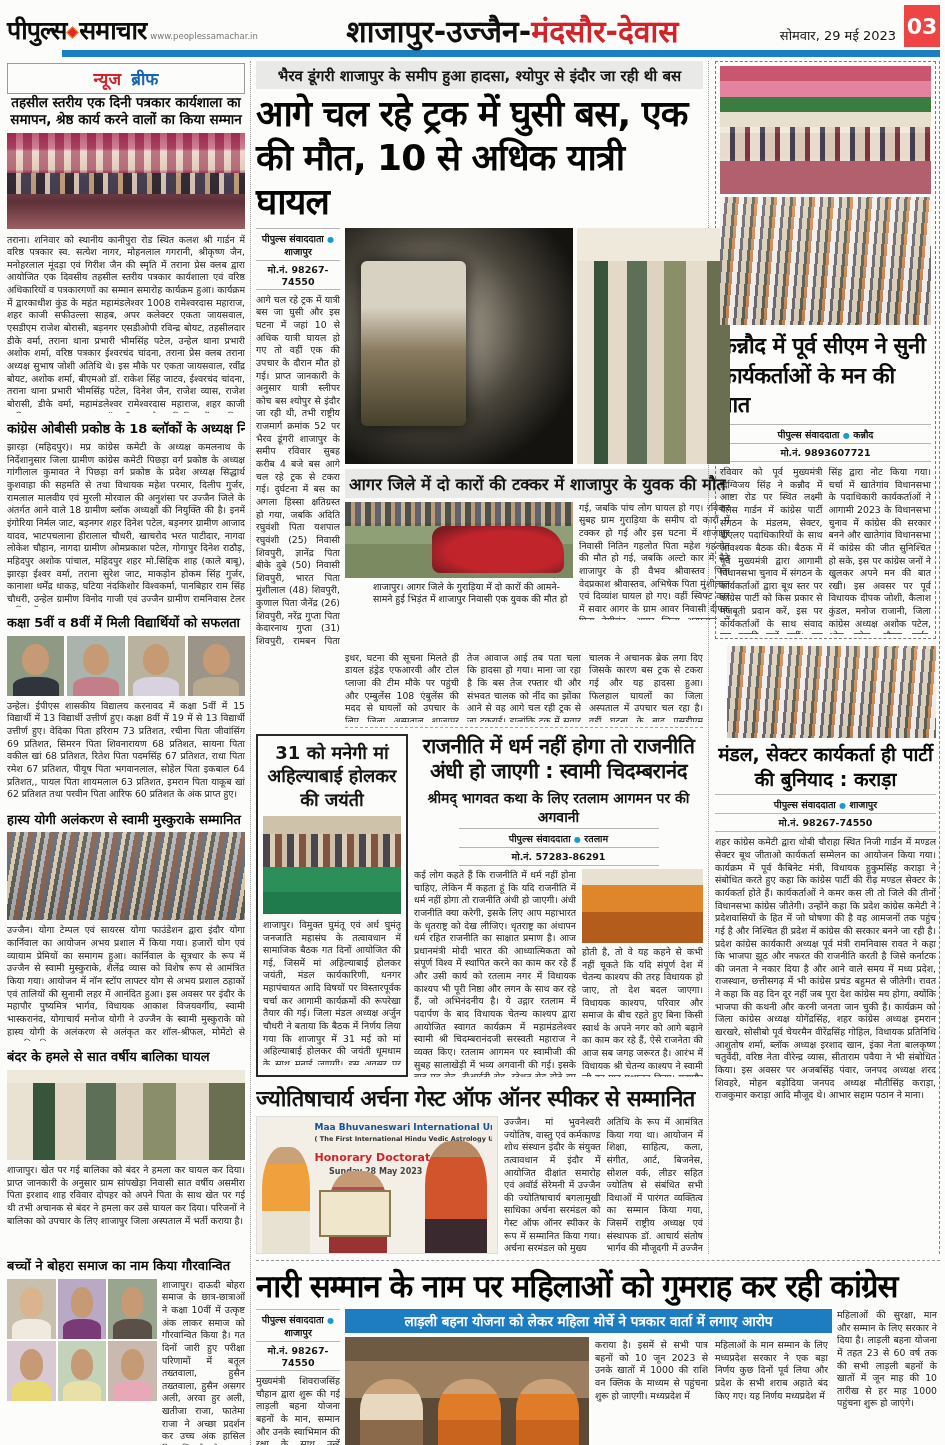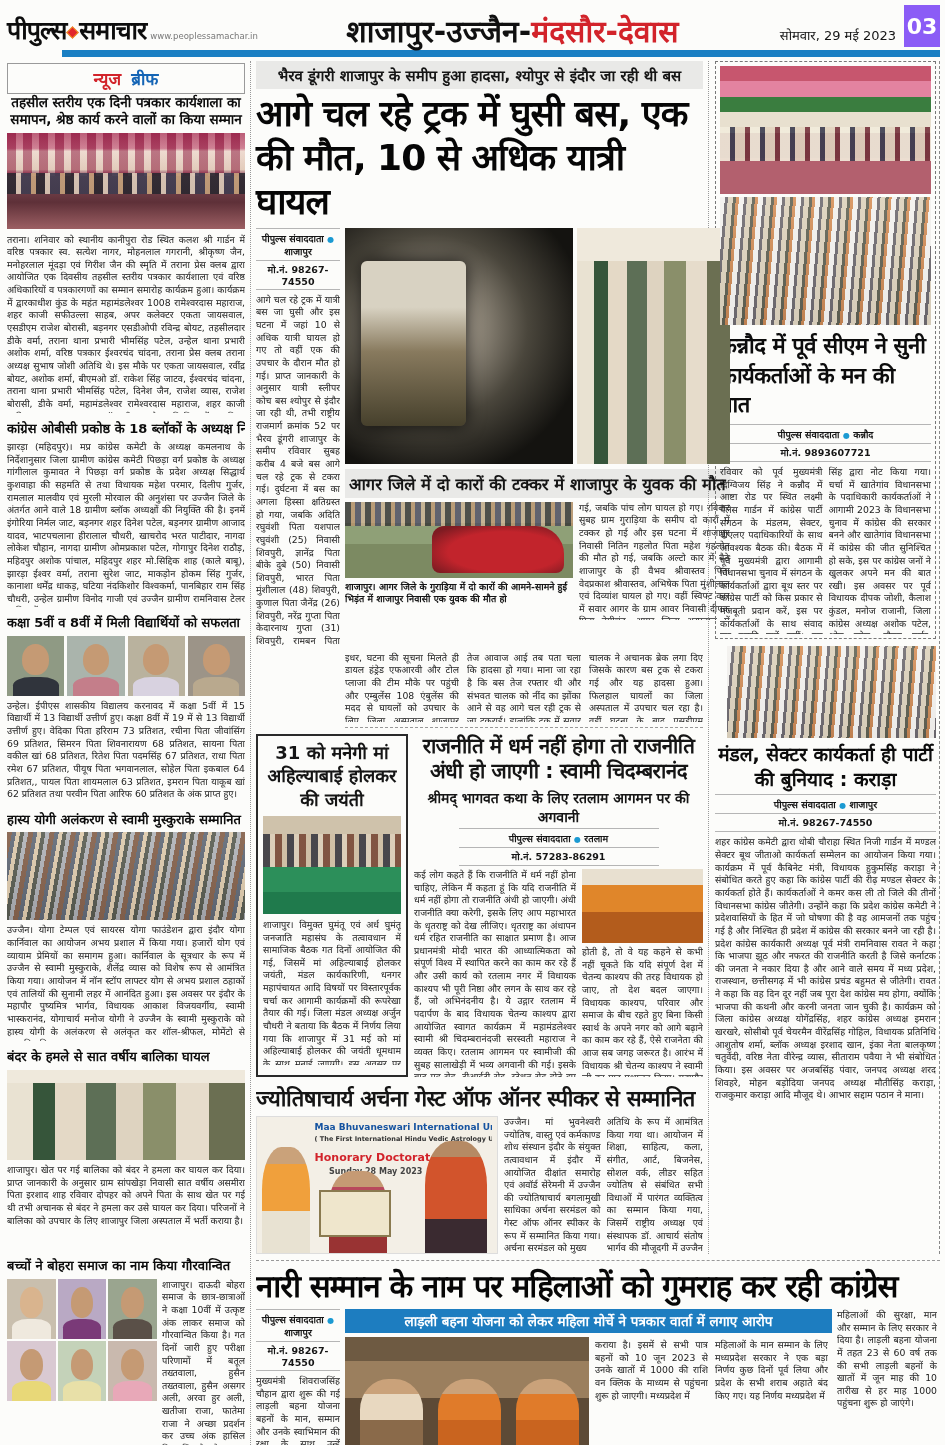--- a/index.html
+++ b/index.html
@@ -10,42 +10,42 @@
 
   
   .masthead { display:flex; align-items:center; height:44px; position:relative; }
   .logo-wrap { width:238px; padding-top:6px; }
   .logo-line { font-size:25px; font-weight:bold; letter-spacing:-1px; color:#0d0d0d; white-space:nowrap; }
   .logo-pin { display:inline-block; width:9px; height:9px; background:#e2262c; transform:rotate(45deg); margin:0 2px 2px 2px; border:1.5px solid #f0a028; }
   .site-url { font-size:8.5px; color:#777; margin-left:4px; }
   .region { flex:1; text-align:center; font-size:30px; font-weight:bold; padding-top:8px; white-space:nowrap; }
   .region .blk { color:#101010; } .region .red { color:#d2232a; }
   .dateblock { font-size:13px; font-weight:normal; padding-top:18px; white-space:nowrap; }
-  .pagebox { width:36px; height:42px; background:#8b5cf6; color:#fff; font-size:22px; font-weight:bold;
+  .pagebox { width:36px; height:42px; background:#ef4444; color:#fff; font-size:22px; font-weight:bold;
              display:flex; align-items:center; justify-content:center; margin-left:8px; }
   .bluebar { height:7px; background:#1a7fc3; margin:2px 0 4px 55px; }
 
   
   .cols { display:flex; align-items:stretch; }
   .colL { width:244px; padding:2px 5px 0 0; border-right:1px dotted #999; }
   .colMain { width:689px; padding-left:5px; }
   .uprow { display:flex; }
   .colM { width:452px; padding-right:5px; }
   .colR { width:232px; padding:0 3px 0 6px; border-left:1px dotted #999; border-right:1px dashed #888; }
 
   
   .bt { font-size:9.3px; line-height:1.36; text-align:justify; overflow:hidden; color:#1c1c1c; }
   .hl { font-weight:bold; color:#0c0c0c; line-height:1.28; }
   .h-brief { font-size:13.5px; margin:6px 0 4px; }
   .h-brief-1l { font-size:13px; margin:8px 0 4px; white-space:nowrap; overflow:hidden; }
   .byl { text-align:center; font-size:9.5px; font-weight:bold; border-top:1px solid #b5b5b5; padding:3px 0 2px; }
   .byl .dot { color:#1b9ad2; font-size:8px; }
   .phn { text-align:center; font-size:9.5px; font-weight:bold; border-top:1px solid #b5b5b5; border-bottom:1px solid #b5b5b5; padding:2px 0; margin-bottom:4px; }
   .kick { background:#e9e9e7; font-size:15px; font-weight:bold; text-align:center; padding:4px 2px; }
-  .cap { font-size:9.3px; font-weight:bold; line-height:1.3; overflow:hidden; }
+  .cap { font-size:9.3px; font-weight:normal; line-height:1.3; overflow:hidden;margin-left:28px; }
 
   
   .ph { position:relative; overflow:hidden; background:#b5ab9a; }
   .ph-stage { background:linear-gradient(180deg,#a43a5a 0%,#c06a80 16%,#e8e0cf 19%,#d9cdb4 38%,#8a5560 42%,#5e3038 72%,#9c5f63 100%); }
   .ph-stage:before { content:""; position:absolute; inset:0 0 55% 0; background:repeating-linear-gradient(90deg,rgba(150,30,70,.55) 0 9px,rgba(255,200,210,.25) 9px 16px); }
   .ph-stage:after { content:""; position:absolute; left:0; right:0; top:42%; height:22%; background:repeating-linear-gradient(90deg,#26262e 0 9px,#e3d4c0 9px 14px,#3c3c50 14px 24px,#caa77d 24px 29px); opacity:.85; }
   .ph-busnight { background:radial-gradient(ellipse at 38% 42%,#9a9284 0 20%,#4a463c 48%,#141310 78%); }
   .busshape { position:absolute; left:7%; top:14%; width:46%; height:70%; border-radius:6px;
               background:linear-gradient(180deg,#d8d2c2 0 28%,#887a5e 55%,#46402c 100%); box-shadow:0 0 18px rgba(0,0,0,.8); }
   .ph-hosp { background:linear-gradient(180deg,#efe9dc 0 14%,rgba(0,0,0,0) 14%),

